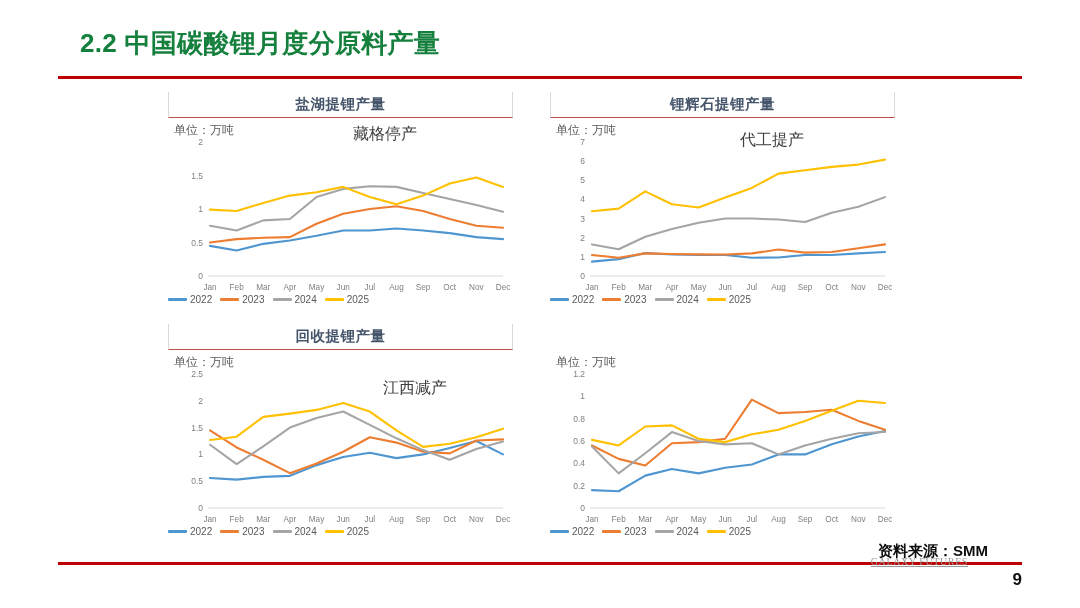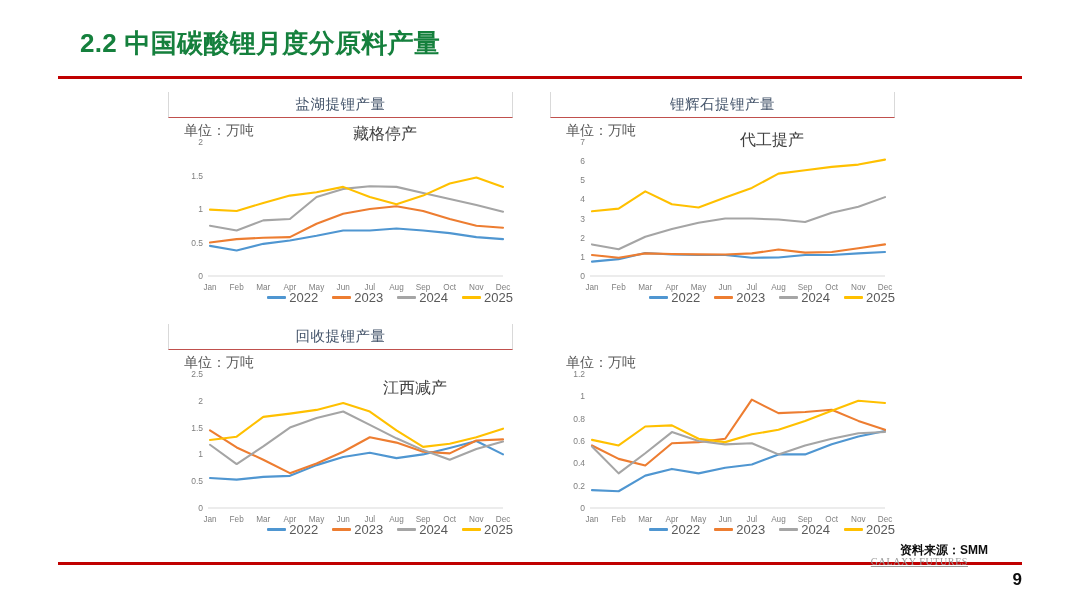--- a/index.html
+++ b/index.html
@@ -65,30 +65,30 @@
     border-left: 1px solid #d9d9d9;
     border-right: 1px solid #d9d9d9;
     border-bottom: 1.6px solid #c0504d;
     display: flex;
     align-items: center;
     justify-content: center;
     box-sizing: border-box;
   }
   .chart-title {
     font-size: 14.5px;
-    font-weight: normal;
+    font-weight: bold;
     color: #44546a;
     letter-spacing: 0.5px;
     white-space: nowrap;
   }
   .chart-unit {
     position: absolute;
-    left: 16px;
+    left: 6px;
     top: 30px;
-    font-size: 14px;
+    font-size: 12px;
     color: #595959;
     white-space: nowrap;
   }
   .plot-wrap {
     position: absolute;
     left: 0;
     top: 28px;
     width: 345px;
     height: 184px;
   }
@@ -101,44 +101,44 @@
     color: #404040;
     white-space: nowrap;
   }
 
   .legend {
     position: absolute;
     left: 0;
     right: 0;
     bottom: -1px;
     display: flex;
-    justify-content: flex-end;
-    gap: 14px;
-    font-size: 13px;
+    justify-content: flex-start;
+    gap: 8px;
+    font-size: 10px;
     color: #595959;
   }
   .legend-item {
     display: flex;
     align-items: center;
     gap: 3px;
     white-space: nowrap;
   }
   .legend-swatch {
     display: inline-block;
     width: 19px;
     height: 2.6px;
     border-radius: 1px;
   }
 
   
   .source-note {
     position: absolute;
     right: 92px;
     top: 542px;
-    font-size: 12px;
+    font-size: 15px;
     font-weight: bold;
     color: #0d0d0d;
     white-space: nowrap;
   }
   .footer-rule {
     position: absolute;
     left: 58px;
     top: 562px;
     width: 964px;
     height: 2.5px;

